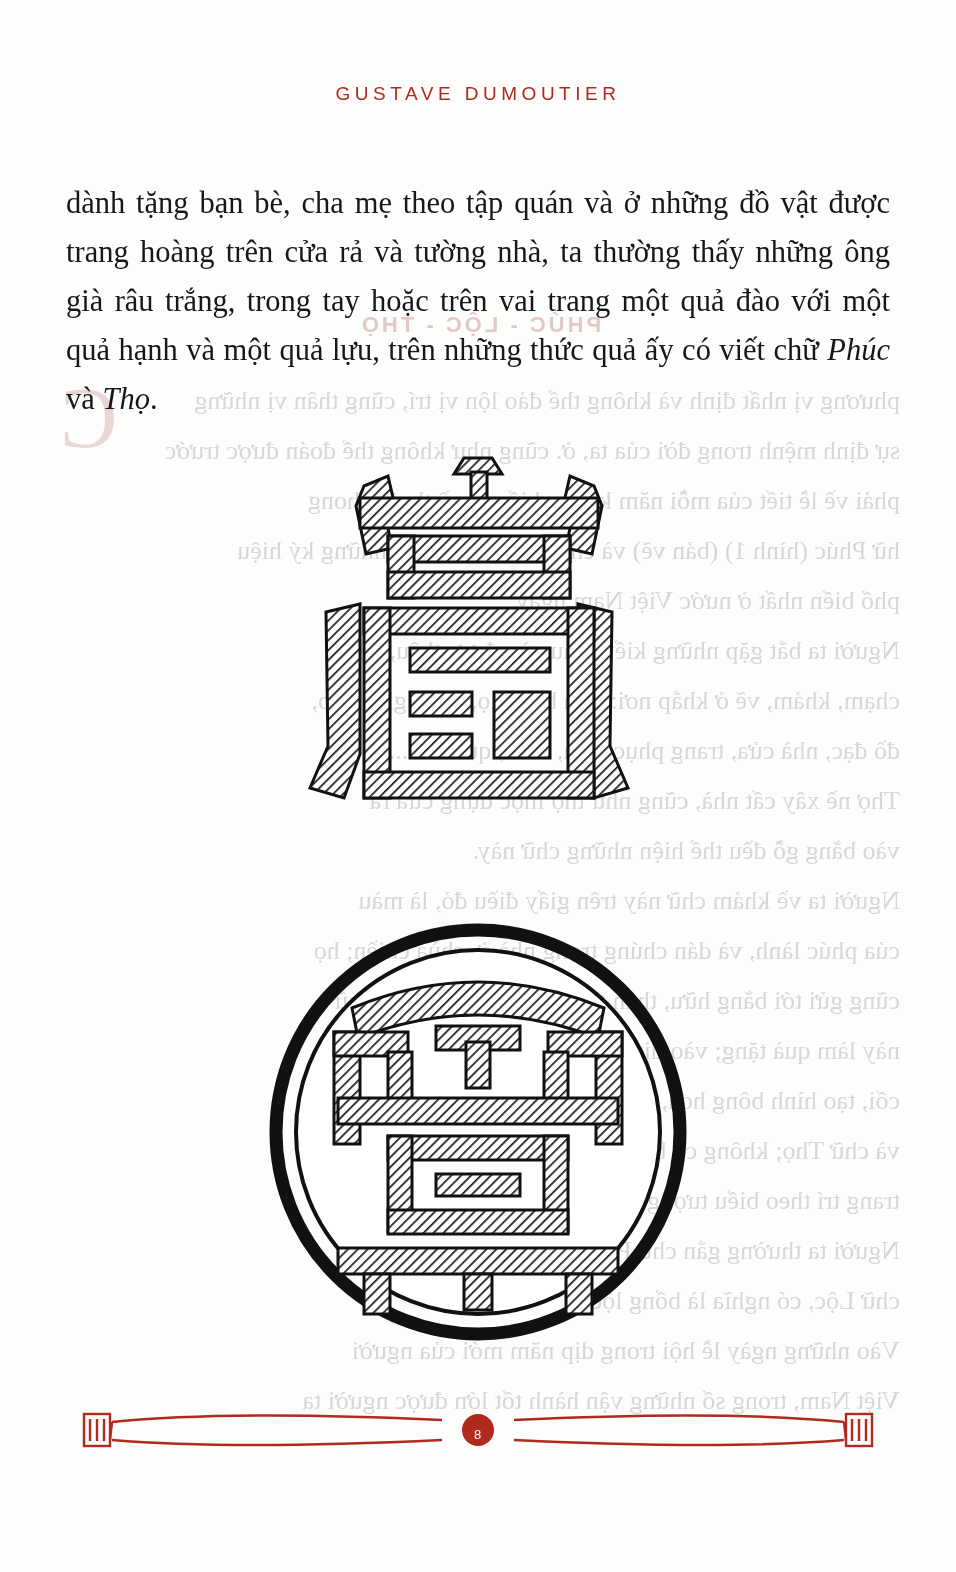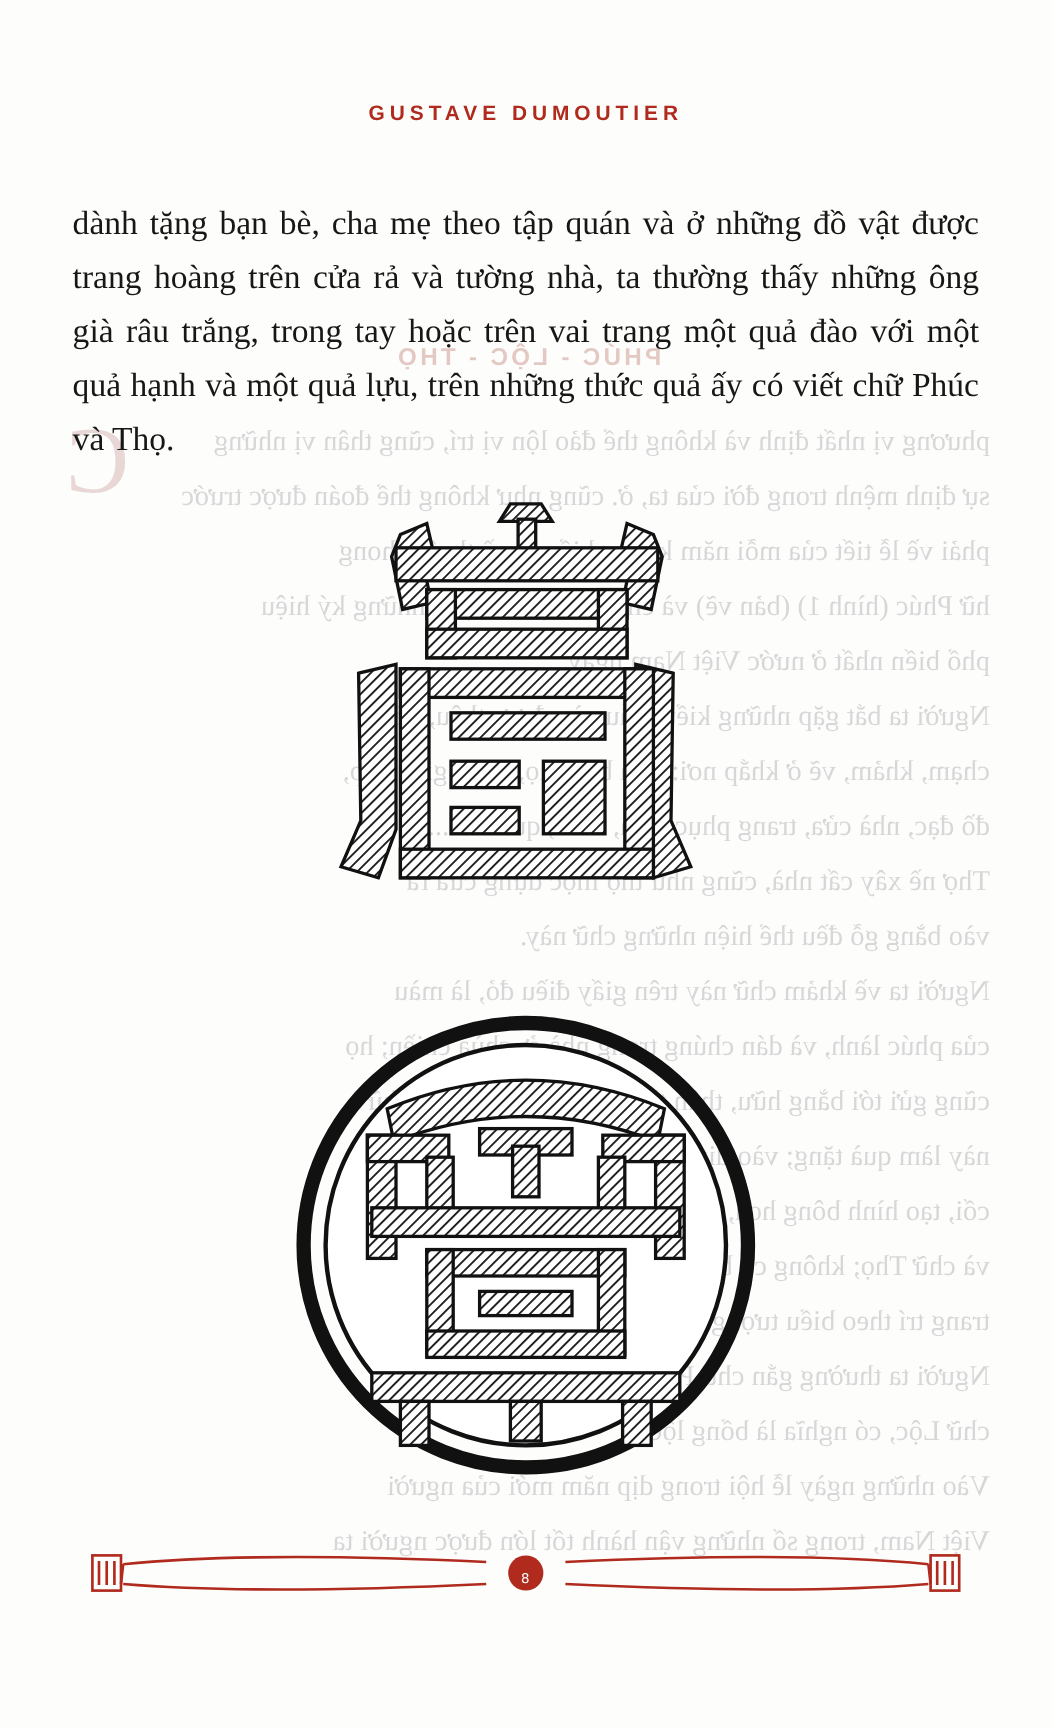--- a/index.html
+++ b/index.html
@@ -17,44 +17,44 @@
 
   .page {
     position: absolute;
     inset: 0;
     background: #fdfdfb;
   }
 
   
   .running-head {
     position: absolute;
-    top: 93px;
+    top: 83px;
     left: 0;
     right: 0;
     text-align: center;
     font-family: "Liberation Sans", sans-serif;
-    font-weight: bold;
+    font-weight: normal;
     font-size: 19px;
     letter-spacing: 4.5px;
     color: #b02a1e;
   }
 
   
   .body-text {
     position: absolute;
     top: 148px;
     left: 66px;
     width: 824px;
     font-size: 30.5px;
     line-height: 49px;
     color: #171717;
     text-align: justify;
     text-justify: inter-word;
   }
-  .body-text .italic { }
+  .body-text .italic { font-style: italic; }
 
   
   .showthrough {
     position: absolute;
     left: 60px;
     top: 300px;
     width: 840px;
     font-size: 26px;
     line-height: 50px;
     color: #8d8d95;

